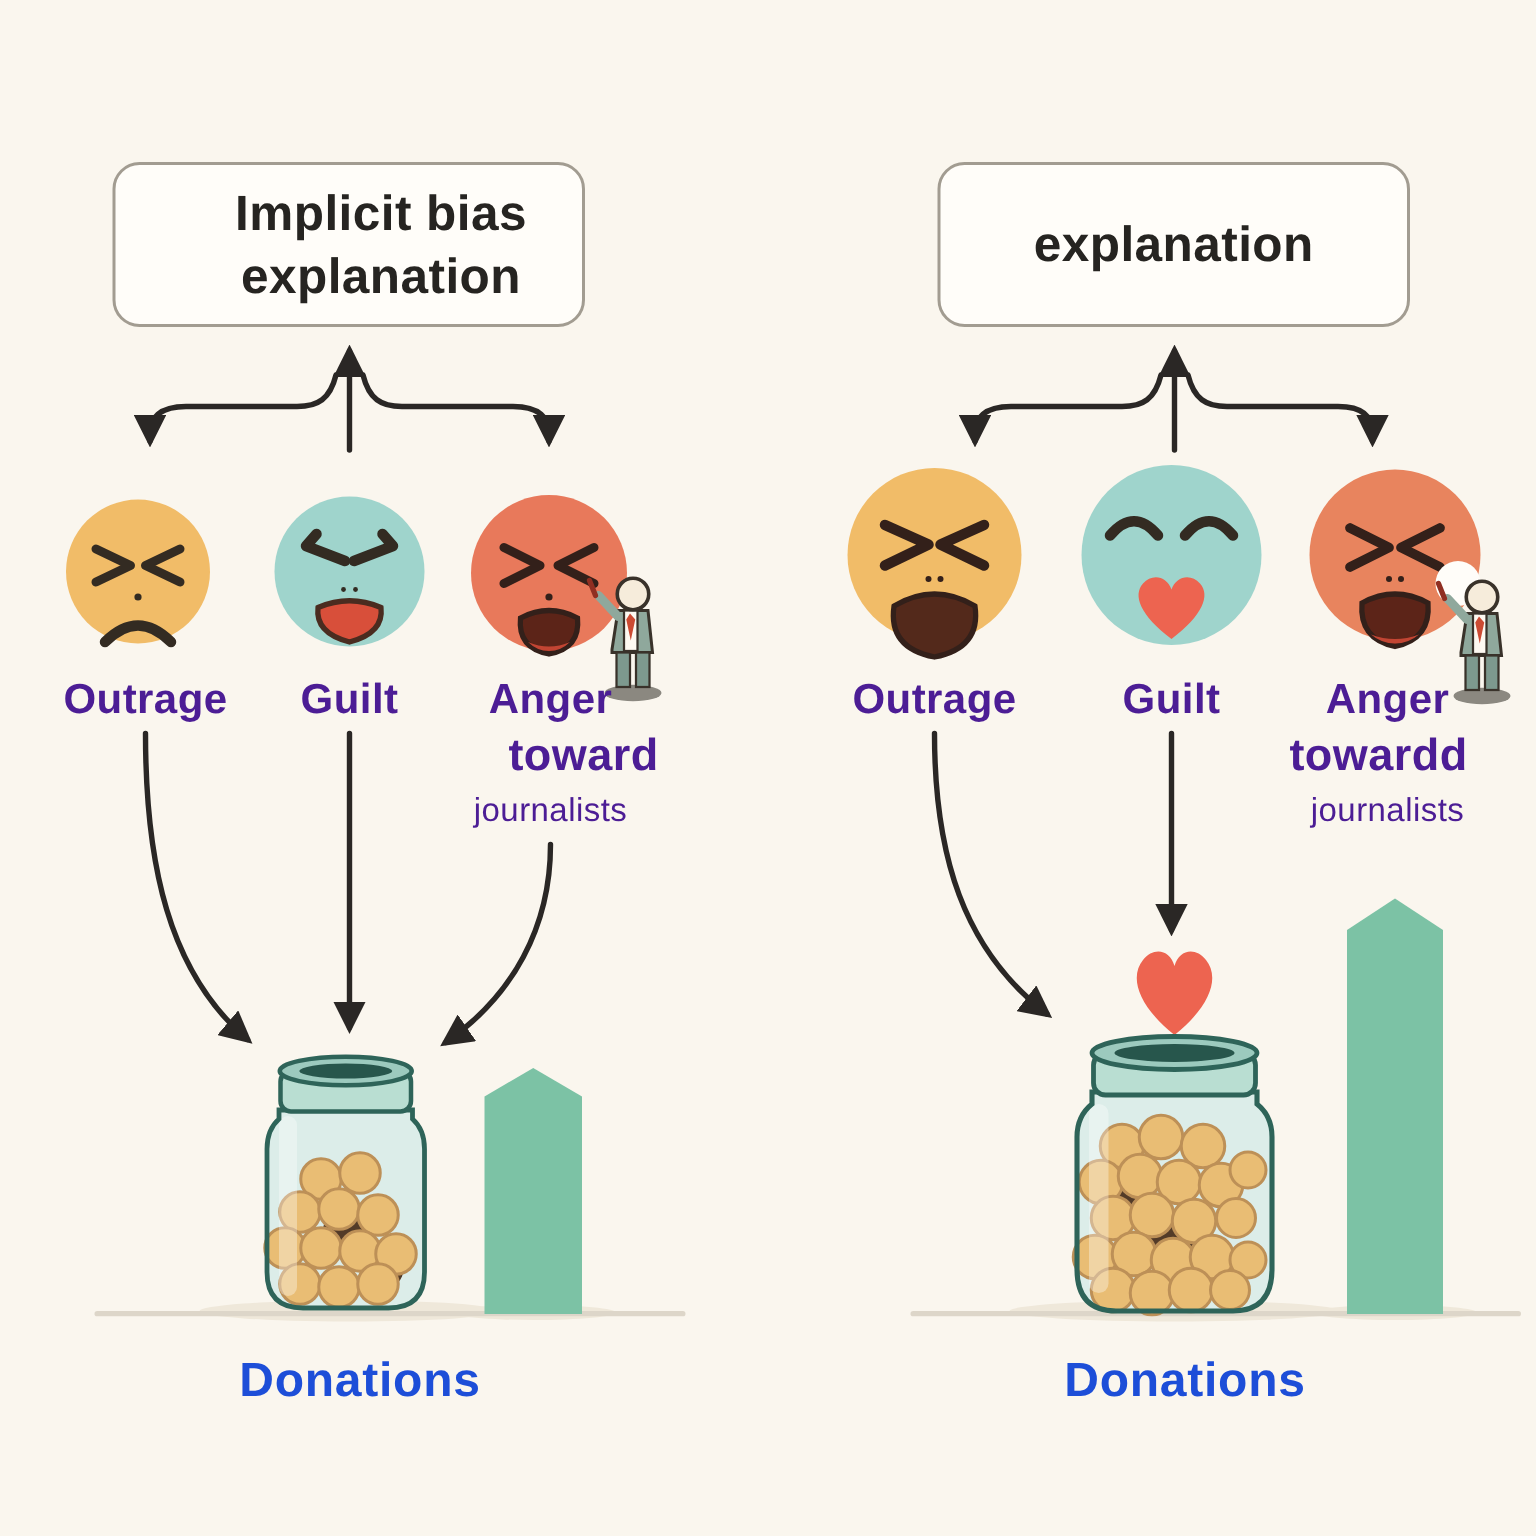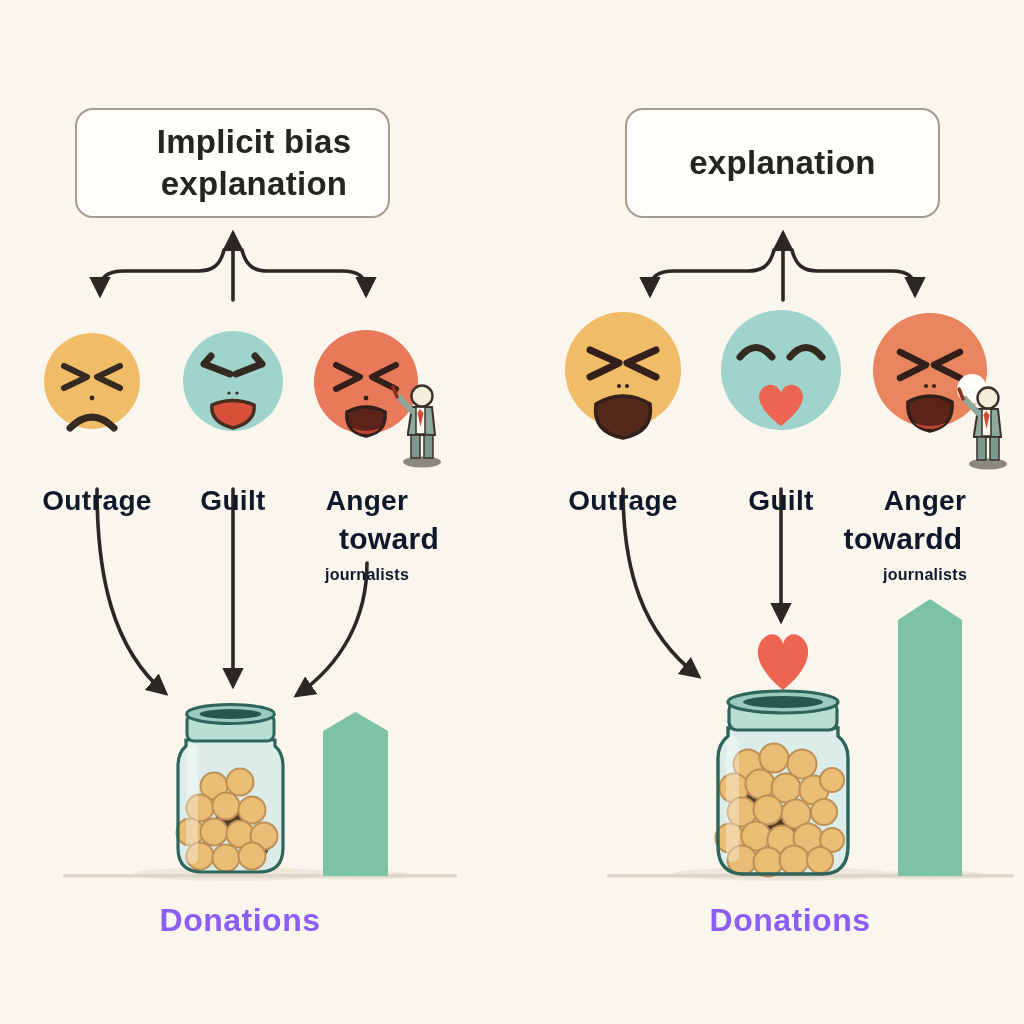--- a/index.html
+++ b/index.html
@@ -17,27 +17,27 @@
     position:absolute;top:108px;width:315px;height:110px;
     background:#fffdf9;border:2.5px solid #a29c91;border-radius:18px;
     display:flex;flex-direction:column;align-items:center;justify-content:center;
     box-sizing:border-box;z-index:2;
   }
   #panel-implicit .title-box{left:75px;padding-left:43px;}
   #panel-explicit .title-box{left:113px;}
   .title-line{font-size:33px;font-weight:700;line-height:1.28;letter-spacing:.3px;color:#262421;}
   .face-label{
     position:absolute;transform:translate(-50%,-50%);
-    font-size:28px;font-weight:600;letter-spacing:.3px;color:#0f172a;white-space:nowrap;z-index:2;margin-top:35px;
+    font-size:28px;font-weight:600;letter-spacing:.3px;color:#4c1d95;white-space:nowrap;z-index:2;
   }
   .face-label.big{font-size:30px;}
-  .face-label.small{font-size:16px;font-weight:700;}
+  .face-label.small{font-size:22px;font-weight:400;}
   .donations-label{
     position:absolute;transform:translate(-50%,-50%);
-    font-size:32px;font-weight:700;letter-spacing:.5px;color:#8b5cf6;z-index:2;
+    font-size:32px;font-weight:700;letter-spacing:.5px;color:#1d4ed8;z-index:2;
   }
 </style>
 </head>
 <body>
 
 <div class="panel" id="panel-implicit">
 
   <div class="title-box">
     <div class="title-line">Implicit bias</div>
     <div class="title-line">explanation</div>
@@ -264,17 +264,17 @@
       <ellipse cx="271" cy="702" rx="55" ry="11" fill="#9ccabe" stroke="#2e6459" stroke-width="3.2"></ellipse>
       <ellipse cx="271" cy="702" rx="40" ry="6" fill="#27564c"></ellipse>
     </g>
 
     <polygon points="386,620 418,599 450,620 450,876 386,876" fill="#7cc2a5"></polygon>
   </svg>
 
   <div class="face-label" style="left:111px;top:466px;">Outrage</div>
   <div class="face-label" style="left:269px;top:466px;">Guilt</div>
   <div class="face-label" style="left:413px;top:466px;">Anger</div>
-  <div class="face-label big" style="left:391px;top:504px;">towardd</div>
+  <div class="face-label big" style="left:407px;top:504px;">towardd</div>
   <div class="face-label small" style="left:413px;top:540px;">journalists</div>
 
   <div class="donations-label" style="left:278px;top:920px;">Donations</div>
 </div>
 
 </body></html>

